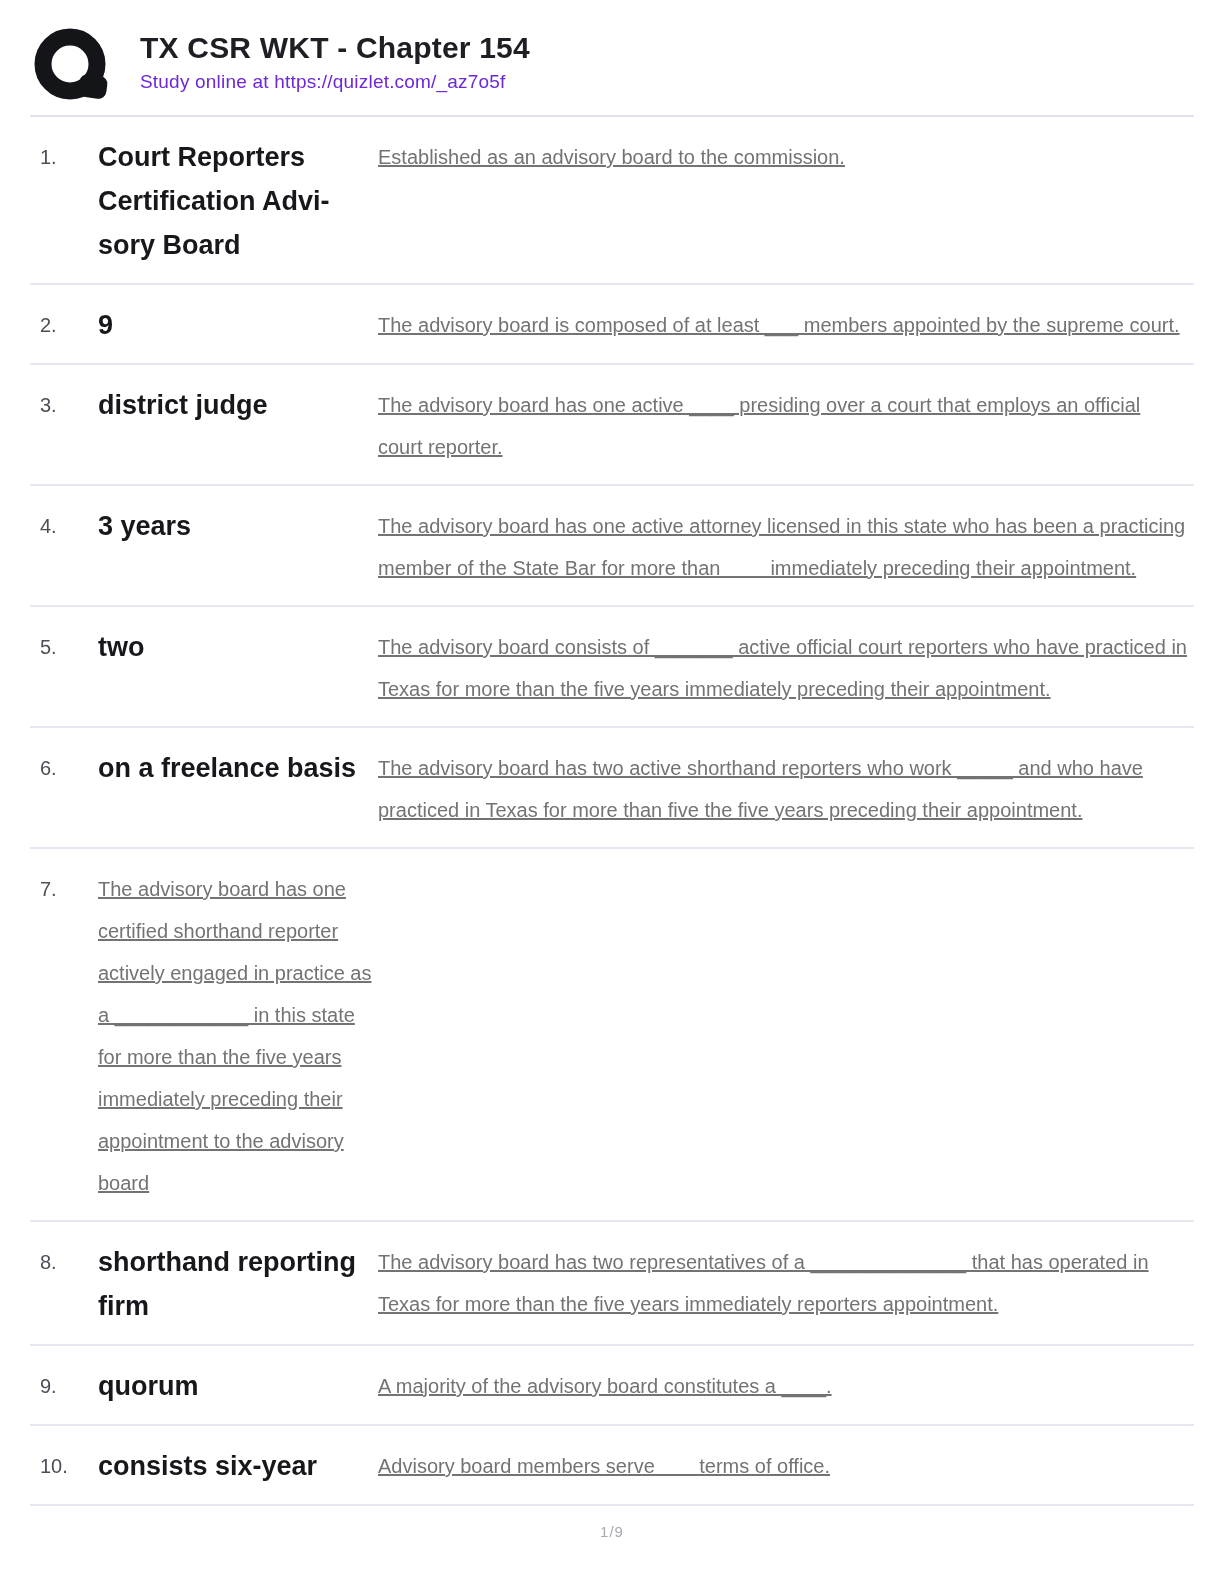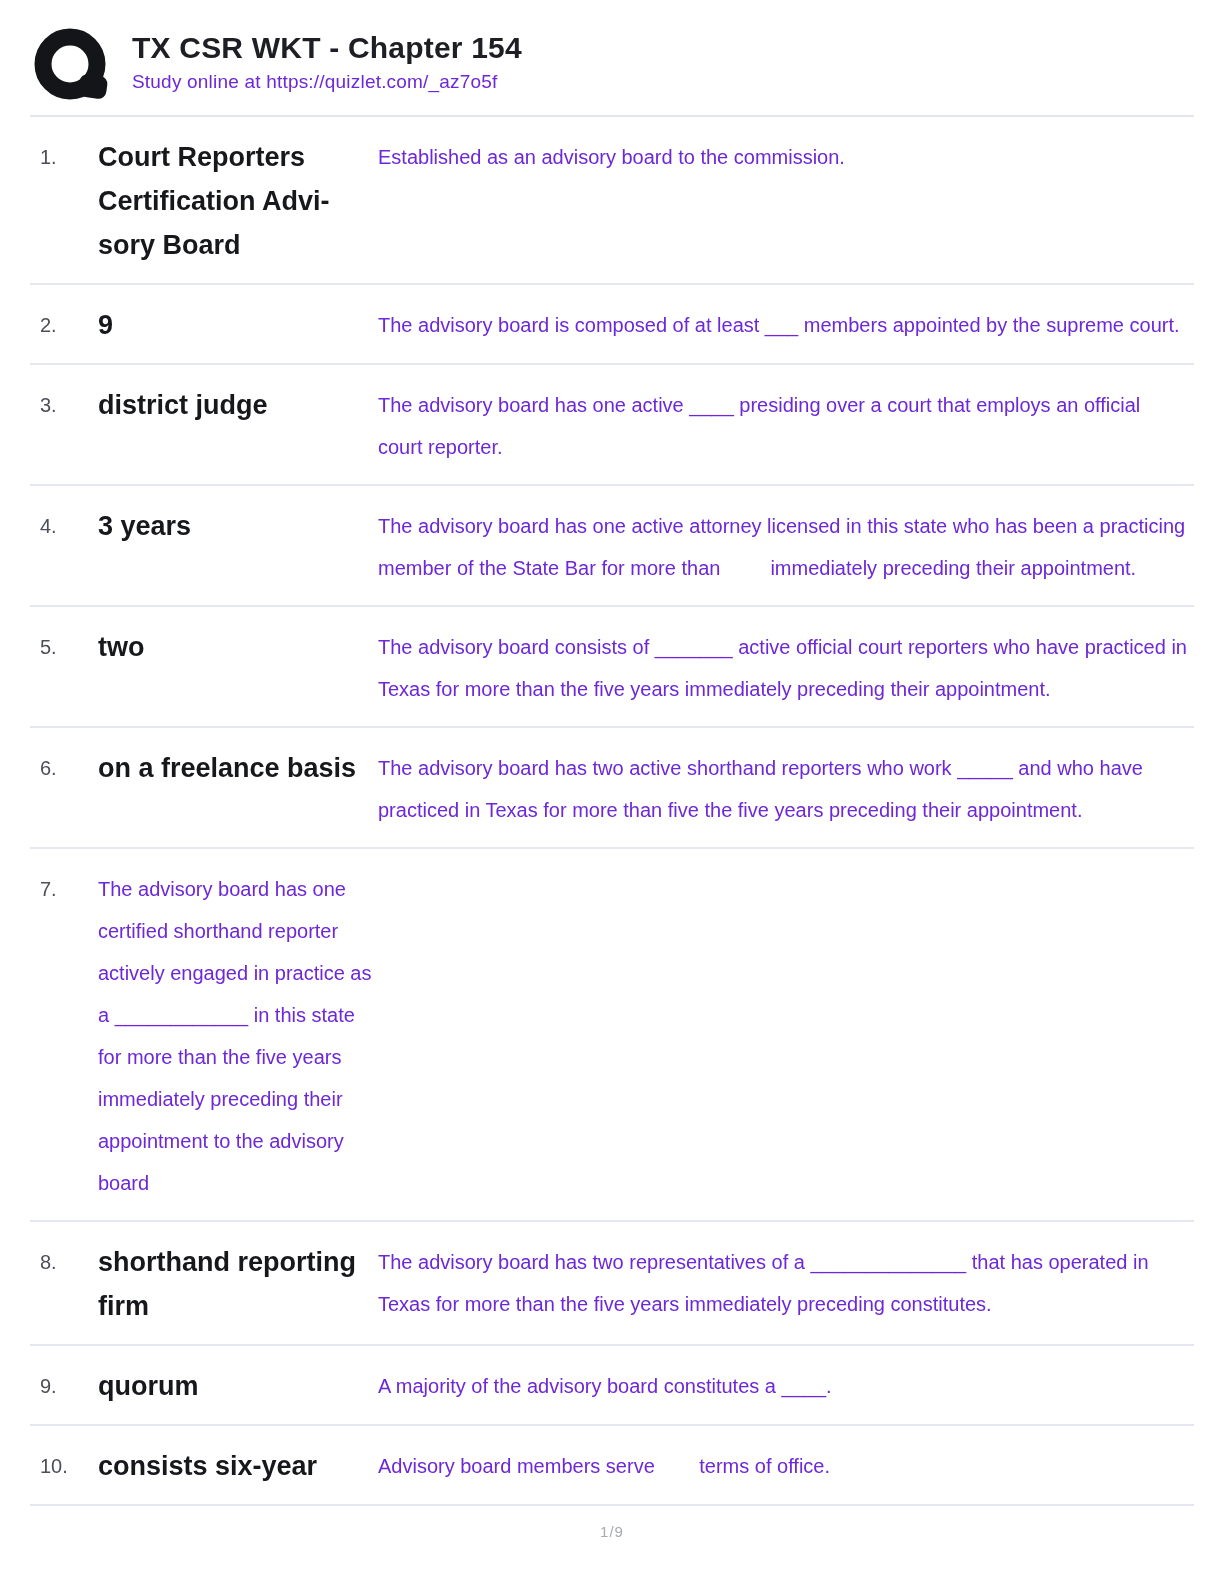--- a/index.html
+++ b/index.html
@@ -25,21 +25,21 @@
     padding-top: 24px;
     padding-bottom: 9px;
     border-bottom: 2px solid #e2e5ee;
   }
   .logo {
     width: 82px;
     height: 82px;
     flex: 0 0 82px;
   }
   .header-text {
-    margin-left: 20px;
+    margin-left: 28px;
     padding-top: 6px;
   }
   .title {
     font-size: 30px;
     font-weight: 600;
     color: #1d1f24;
     line-height: 1.2;
     letter-spacing: 0.2px;
   }
   .subtitle {
@@ -67,24 +67,25 @@
     font-size: 27px;
     font-weight: 600;
     color: #17181c;
     line-height: 44px;
     padding-right: 14px;
     overflow-wrap: break-word;
   }
   .card-def {
     font-size: 20px;
     font-weight: 300;
-    color: #6d28d9;
+    color: #737373;
     line-height: 42px;
     padding-top: 1px;
     padding-right: 4px;
+    text-decoration: underline;
   }
   
   .footer {
     position: absolute;
     left: 0;
     bottom: 44px;
     width: 100%;
     text-align: center;
     font-size: 15px;
     font-weight: 300;
@@ -146,21 +147,21 @@
   </div>
 
   <div class="card-row">
     <div class="card-num">7.</div>
     <div class="card-def">The advisory board has one certified shorthand reporter actively engaged in practice as a ____________ in this state for more than the five years immediately preceding their appointment to the advisory board</div>
   </div>
 
   <div class="card-row">
     <div class="card-num">8.</div>
     <div class="card-term">shorthand report­ing firm</div>
-    <div class="card-def">The advisory board has two representatives of a ______________ that has operated in Texas for more than the five years immediately preceding constitutes.</div>
+    <div class="card-def">The advisory board has two representatives of a ______________ that has operated in Texas for more than the five years immediately reporters appointment.</div>
   </div>
 
   <div class="card-row">
     <div class="card-num">9.</div>
     <div class="card-term">quorum</div>
     <div class="card-def">A majority of the advisory board constitutes a ____.</div>
   </div>
 
   <div class="card-row">
     <div class="card-num">10.</div>

